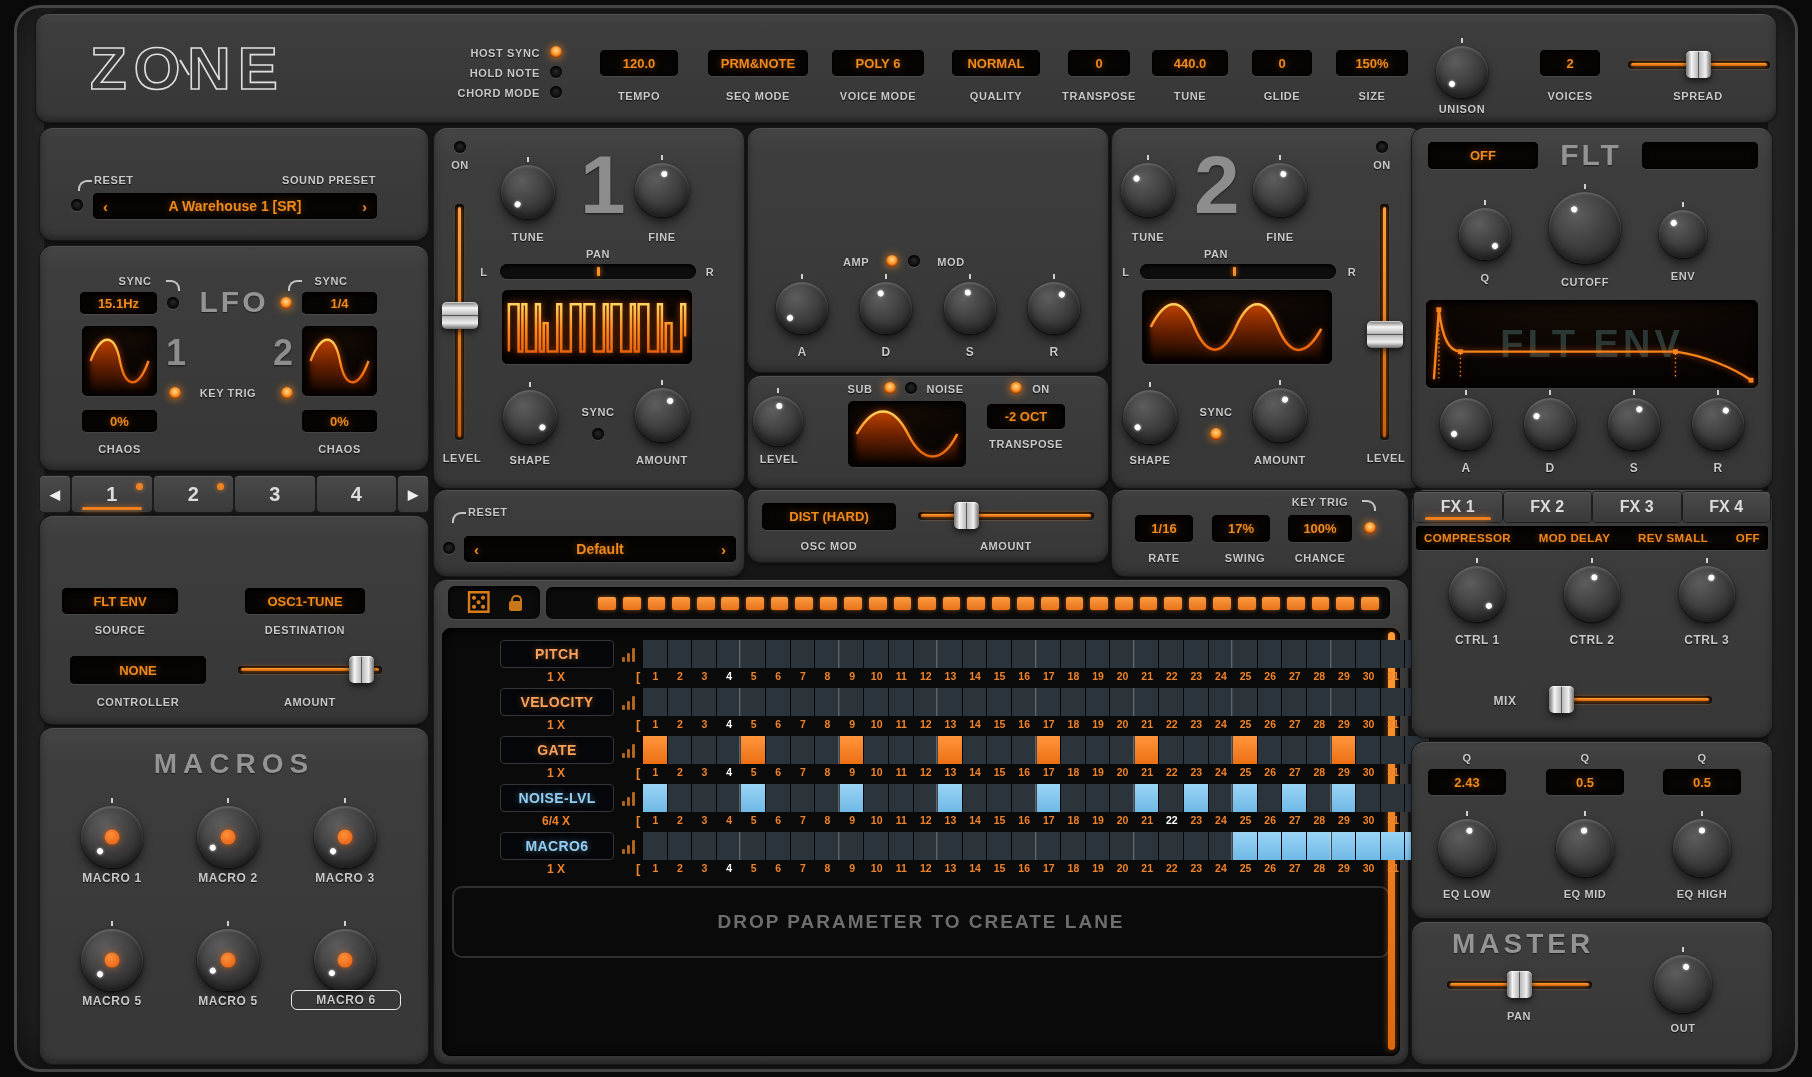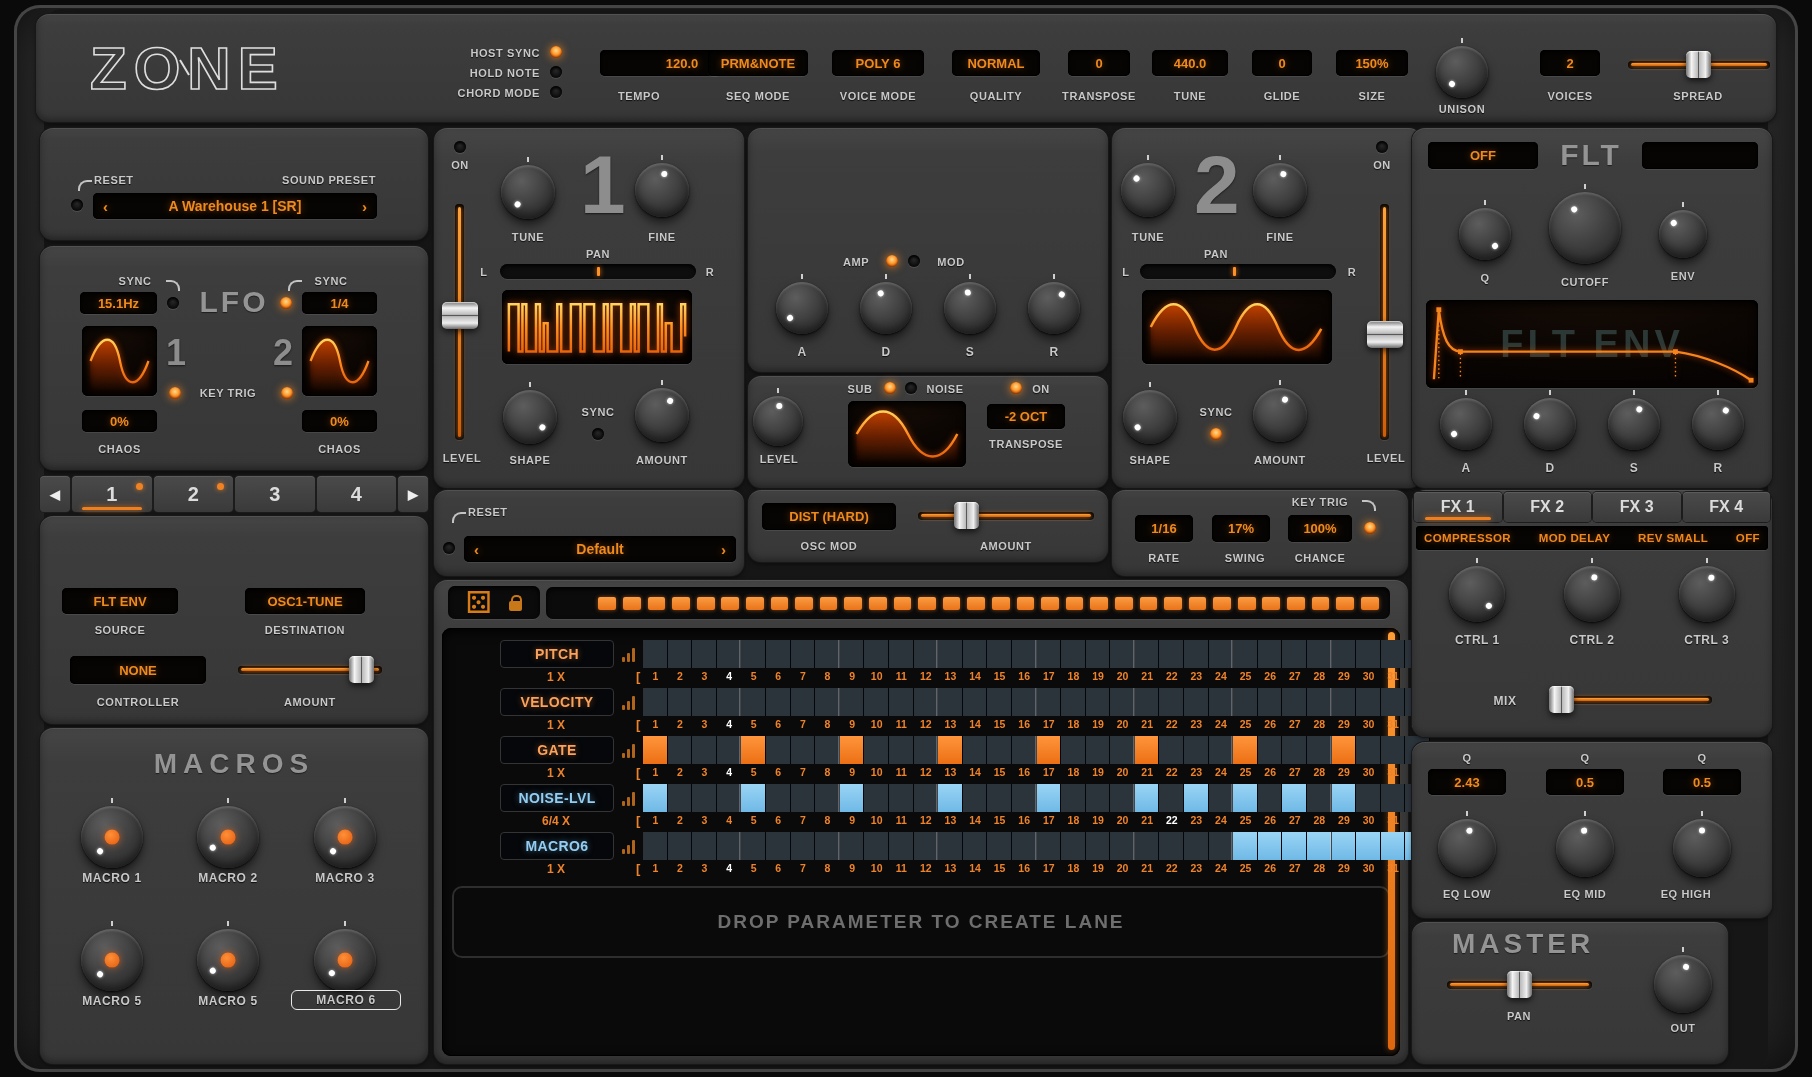--- a/index.html
+++ b/index.html
@@ -107,21 +107,21 @@
 
     <div class="kn abs" style="--x:1426px;--y:58px;--s:52px;--r:-140deg"></div>
     <b class="lbl" style="left:1386px;top:89px;width:80px;">UNISON</b>
     <div class="disp" style="left:1504px;top:36px;width:60px;height:26px;">2</div>
     <b class="lbl" style="left:1484px;top:76px;width:100px;">VOICES</b>
     <div class="hsl" style="left:1592px;top:44px;width:142px;height:14px;--p:0.5;">
         <div class="track"></div>
         <div class="hhandle" style="--p:0.5;"></div>
       </div>
     <b class="lbl" style="left:1622px;top:76px;width:80px;">SPREAD</b>
-  <div class="disp" style="left: 564px; top: 36px; width: 78px; height: 26px; padding-left: 43px;">120.0</div>
+  <div class="disp" style="left: 564px; top: 36px; width: 78px; height: 26px;">120.0</div>
       <div class="lbl" style="left: 530px; top: 76px; width: 146px;">TEMPO</div>
       <div class="disp" style="left: 672px; top: 36px; width: 100px; height: 26px;">PRM&amp;NOTE</div>
       <div class="lbl" style="left: 638px; top: 76px; width: 168px;">SEQ MODE</div>
       <div class="disp" style="left: 796px; top: 36px; width: 92px; height: 26px;">POLY 6</div>
       <div class="lbl" style="left: 762px; top: 76px; width: 160px;">VOICE MODE</div>
       <div class="disp" style="left: 916px; top: 36px; width: 88px; height: 26px;">NORMAL</div>
       <div class="lbl" style="left: 882px; top: 76px; width: 156px;">QUALITY</div>
       <div class="disp" style="left: 1032px; top: 36px; width: 62px; height: 26px;">0</div>
       <div class="lbl" style="left: 998px; top: 76px; width: 130px;">TRANSPOSE</div>
       <div class="disp" style="left: 1116px; top: 36px; width: 76px; height: 26px;">440.0</div>
@@ -950,24 +950,24 @@
       <div class="disp" style="left: 16px; top: 27px; width: 78px; height: 26px;">2.43</div>
       <div class="kn abs" style="--x: 55px; --y: 106px; --s: 58px; --r: 8deg;"></div>
       <div class="lbl" style="left: 7px; top: 146px; width: 96px;">EQ LOW</div>
       <div class="lbl" style="left: 153px; top: 10px; width: 40px;">Q</div>
       <div class="disp" style="left: 134px; top: 27px; width: 78px; height: 26px;">0.5</div>
       <div class="kn abs" style="--x: 173px; --y: 106px; --s: 58px; --r: -3deg;"></div>
       <div class="lbl" style="left: 125px; top: 146px; width: 96px;">EQ MID</div>
       <div class="lbl" style="left: 270px; top: 10px; width: 40px;">Q</div>
       <div class="disp" style="left: 251px; top: 27px; width: 78px; height: 26px;">0.5</div>
       <div class="kn abs" style="--x: 290px; --y: 106px; --s: 58px; --r: 0deg;"></div>
-      <div class="lbl" style="left: 226px; top: 146px; width: 96px;">EQ HIGH</div>
-    </div>
-
-  <div class="panel" id="masterpanel" style="left:1412px;top:922px;width:316px;height:142px;">
+      <div class="lbl" style="left: 242px; top: 146px; width: 96px;">EQ HIGH</div>
+    </div>
+
+  <div class="panel" id="masterpanel" style="left:1412px;top:922px;width:360px;height:142px;">
     <b class="ghost" style="left:40px;top:6px;width:140px;font-size:28px;letter-spacing:4px;">MASTER</b>
     <div class="hsl" style="left:35px;top:55px;width:145px;height:16px;">
         <div class="track"></div>
         <div class="hhandle" style="--p:0.5;"></div>
       </div>
     <b class="lbl" style="left:77px;top:88px;width:60px;">PAN</b>
     <div class="kn abs" style="--x:271px;--y:62px;--s:58px;--r:10deg"></div>
     <b class="lbl" style="left:241px;top:100px;width:60px;">OUT</b>
   </div>
 

